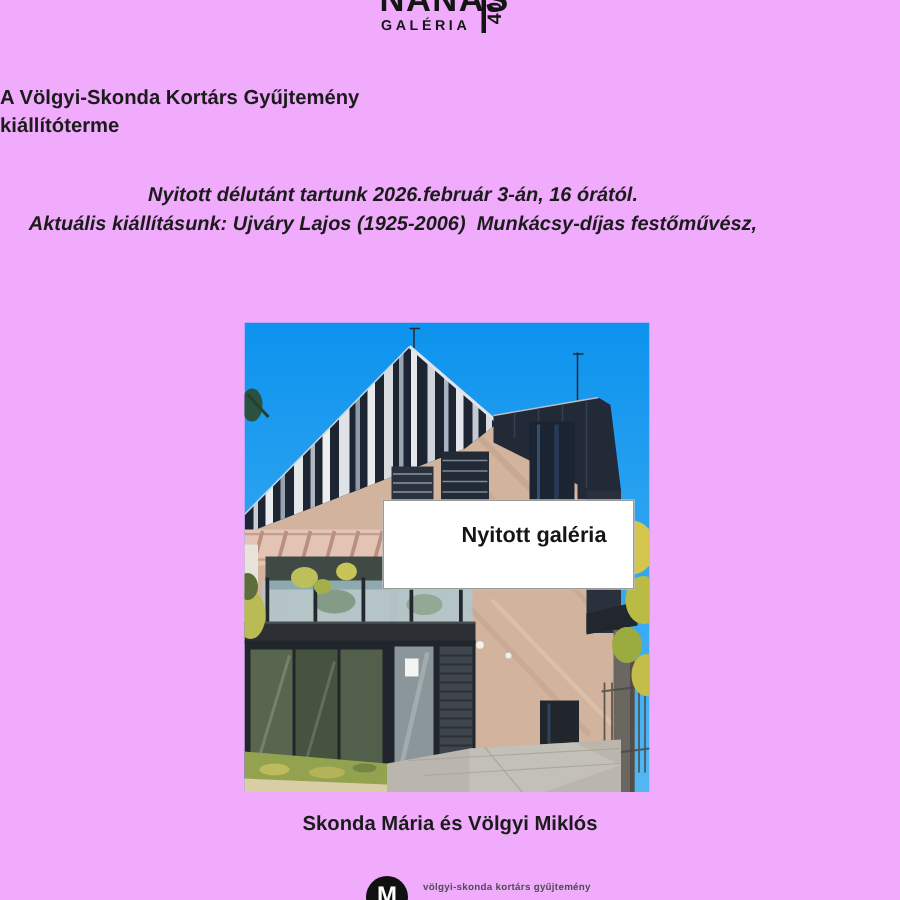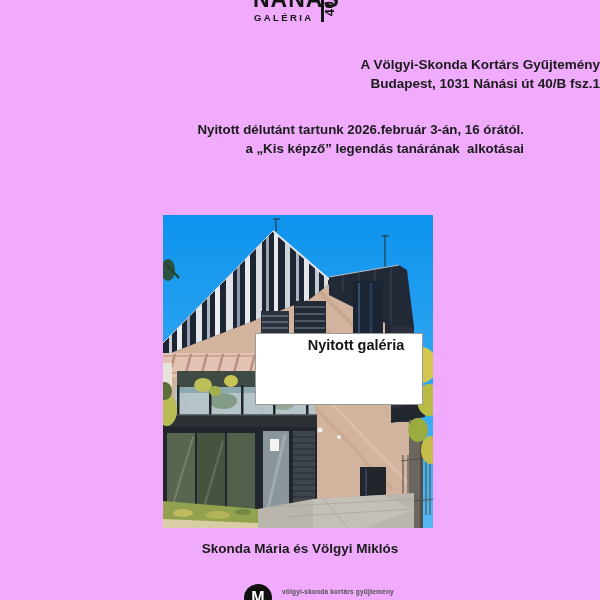--- a/index.html
+++ b/index.html
@@ -9,31 +9,31 @@
   .top-logo{position:absolute;left:0;top:0;width:600px;height:50px;}
   .logo-title{position:absolute;left:253px;top:-13px;font-size:23px;font-weight:800;
               letter-spacing:1px;color:#141414;line-height:24px;}
   .logo-sub{position:absolute;left:254px;top:12px;font-size:9.5px;font-weight:600;
             letter-spacing:2.4px;color:#141414;}
   .logo-bar{position:absolute;left:321px;top:-6px;width:2.5px;height:28px;background:#141414;}
   .logo-num{position:absolute;left:322px;top:-5px;height:27px;width:16px;
             display:flex;align-items:center;justify-content:center;}
   .logo-num span{transform:rotate(-90deg);font-size:13px;font-weight:800;color:#141414;letter-spacing:0.5px;}
   
-  .intro{position:absolute;left:0;top:56px;width:600px;text-align:right;
+  .intro{position:absolute;left:0;top:56px;width:600px;text-align:left;
          font-size:13.5px;font-weight:bold;line-height:18.5px;}
-  .announce{position:absolute;left:0;top:121px;width:524px;text-align:right;
-            font-size:13.3px;font-weight:bold;line-height:18.5px;}
+  .announce{position:absolute;left:0;top:121px;width:524px;text-align:center;
+            font-size:13.3px;font-weight:bold;line-height:18.5px;font-style:italic;}
   .tline{white-space:pre-wrap;}
   
   .photo{position:absolute;left:163px;top:215px;width:270px;height:313px;}
   .photo svg{position:absolute;left:0;top:0;}
-  .overlay-box{position:absolute;left:92px;top:118px;width:168px;height:72px;
+  .overlay-box{position:absolute;left:92px;top:118px;width:168px;height:60px;
                background:#ffffff;border:1px solid #9b9b9b;box-sizing:border-box;
-               padding:2px 0 0 34px;text-align:center;
+               padding:14px 0 0 34px;text-align:center;
                font-size:14.5px;font-weight:bold;line-height:19px;color:#151515;}
   
   .names{position:absolute;left:0;top:541px;width:600px;text-align:center;
          font-size:13.5px;font-weight:bold;}
   .bottom-logo-circle{position:absolute;left:244px;top:584px;width:28px;height:28px;
                       border-radius:50%;background:#101010;display:flex;align-items:center;
                       justify-content:center;}
   .bottom-logo-circle span{color:#ffffff;font-size:16px;font-weight:800;line-height:28px;}
   .bottom-logo-text{position:absolute;left:282px;top:588px;font-size:6.5px;font-weight:600;
                     color:#4f4f4f;letter-spacing:0.2px;}
@@ -47,26 +47,26 @@
     <div class="logo-title">NÁNÁS</div>
     <div class="logo-sub">GALÉRIA</div>
     <div class="logo-bar"></div>
     <div class="logo-num">
       <span>40</span>
     </div>
   </div>
 
   <div class="intro">
     <div class="tline">A Völgyi-Skonda Kortárs Gyűjtemény</div>
-    <div class="tline">Budapest, 1031 Nánási út 40/B fsz.1</div>
+    <div class="tline">kiállítóterme</div>
   </div>
 
   <div class="announce">
     <div class="tline">Nyitott délutánt tartunk 2026.február 3-án, 16 órától.</div>
-    <div class="tline">a „Kis képző” legendás tanárának  alkotásai</div>
+    <div class="tline">Aktuális kiállításunk: Ujváry Lajos (1925-2006)  Munkácsy-díjas festőművész,</div>
   </div>
 
   <div class="photo">
     <svg width="270" height="313" viewBox="0 0 270 313">
       <defs>
         <linearGradient id="sky" x1="0" y1="0" x2="0" y2="1">
           <stop offset="0" stop-color="#0d93ee"></stop>
             <stop offset="1" stop-color="#53b7f3"></stop>
         </linearGradient>
         <clipPath id="gableClip">

